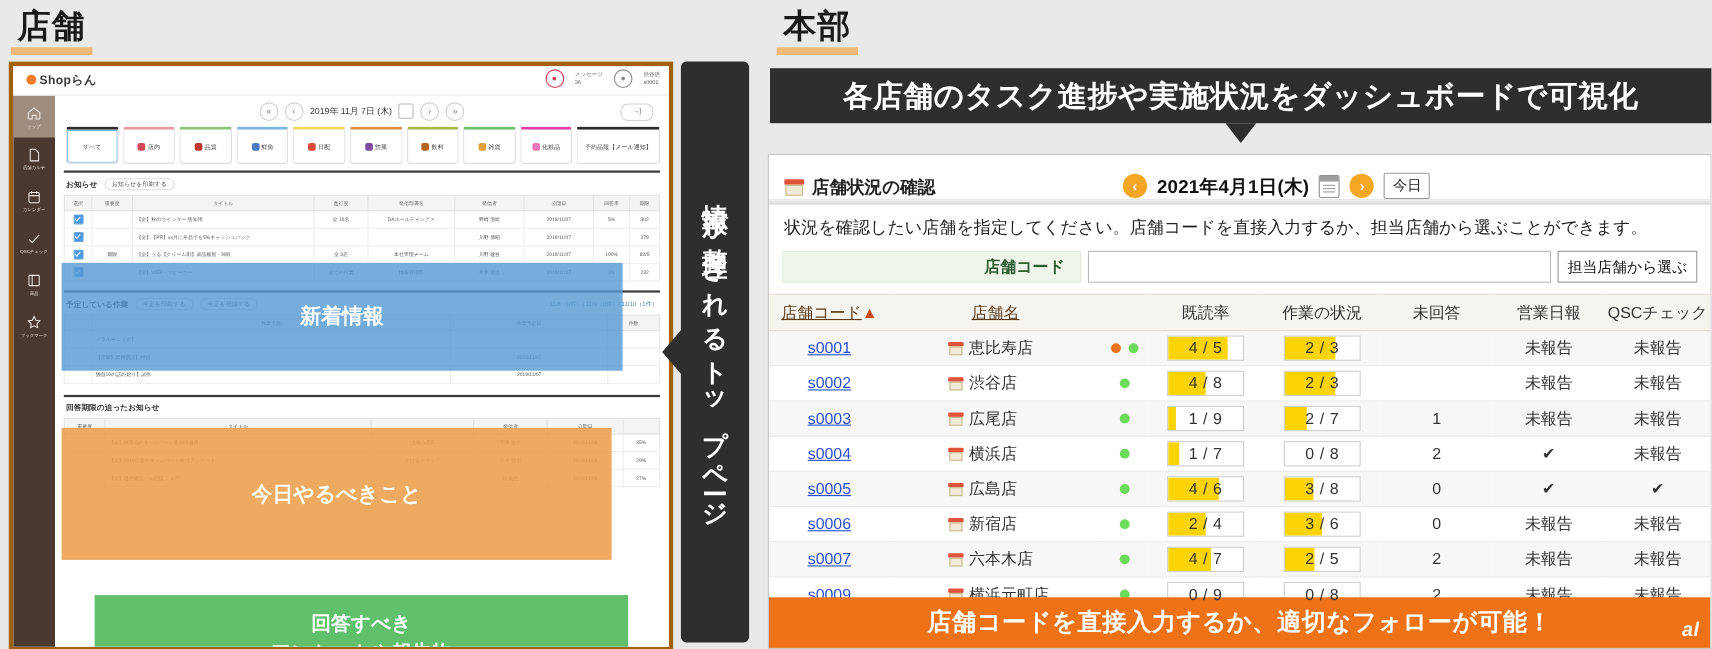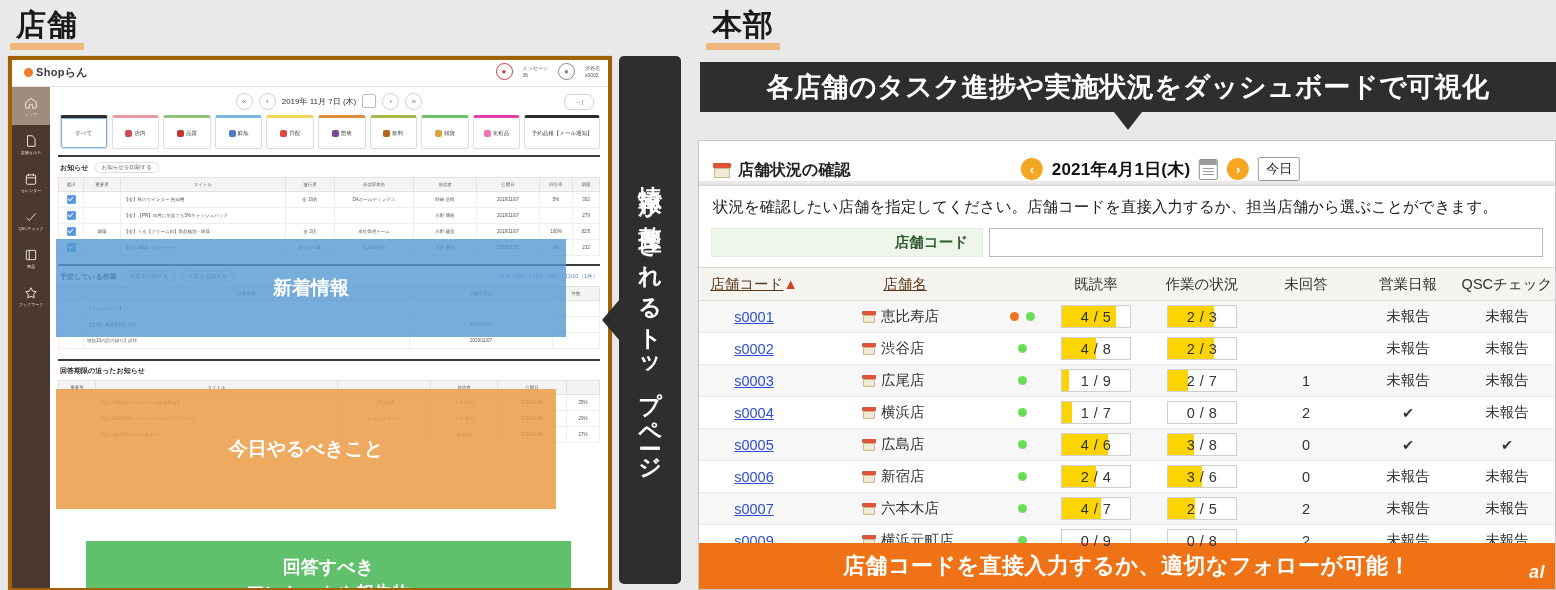--- a/index.html
+++ b/index.html
@@ -459,20 +459,21 @@
         <div class="todaybtn">今日</div>
       </div>
     </div>
     <div class="hq-rule"></div>
 
     <div class="hq-desc">状況を確認したい店舗を指定してください。店舗コードを直接入力するか、担当店舗から選ぶことができます。</div>
 
     <div class="hq-codebar">
       <div class="lbl">店舗コード</div>
       <input type="text" placeholder="" style="">
+      <div class="btn">担当店舗から選ぶ</div>
     </div>
 
     <table class="hqt">
       <thead>
         <tr>
           <th style="width:108px"><span class="u">店舗コード</span><span style="color:#c8491f">▲</span></th>
           <th style="width:190px"><span class="u">店舗名</span></th>
           <th style="width:40px"></th>
           <th style="width:104px">既読率</th>
           <th style="width:104px">作業の状況</th>

